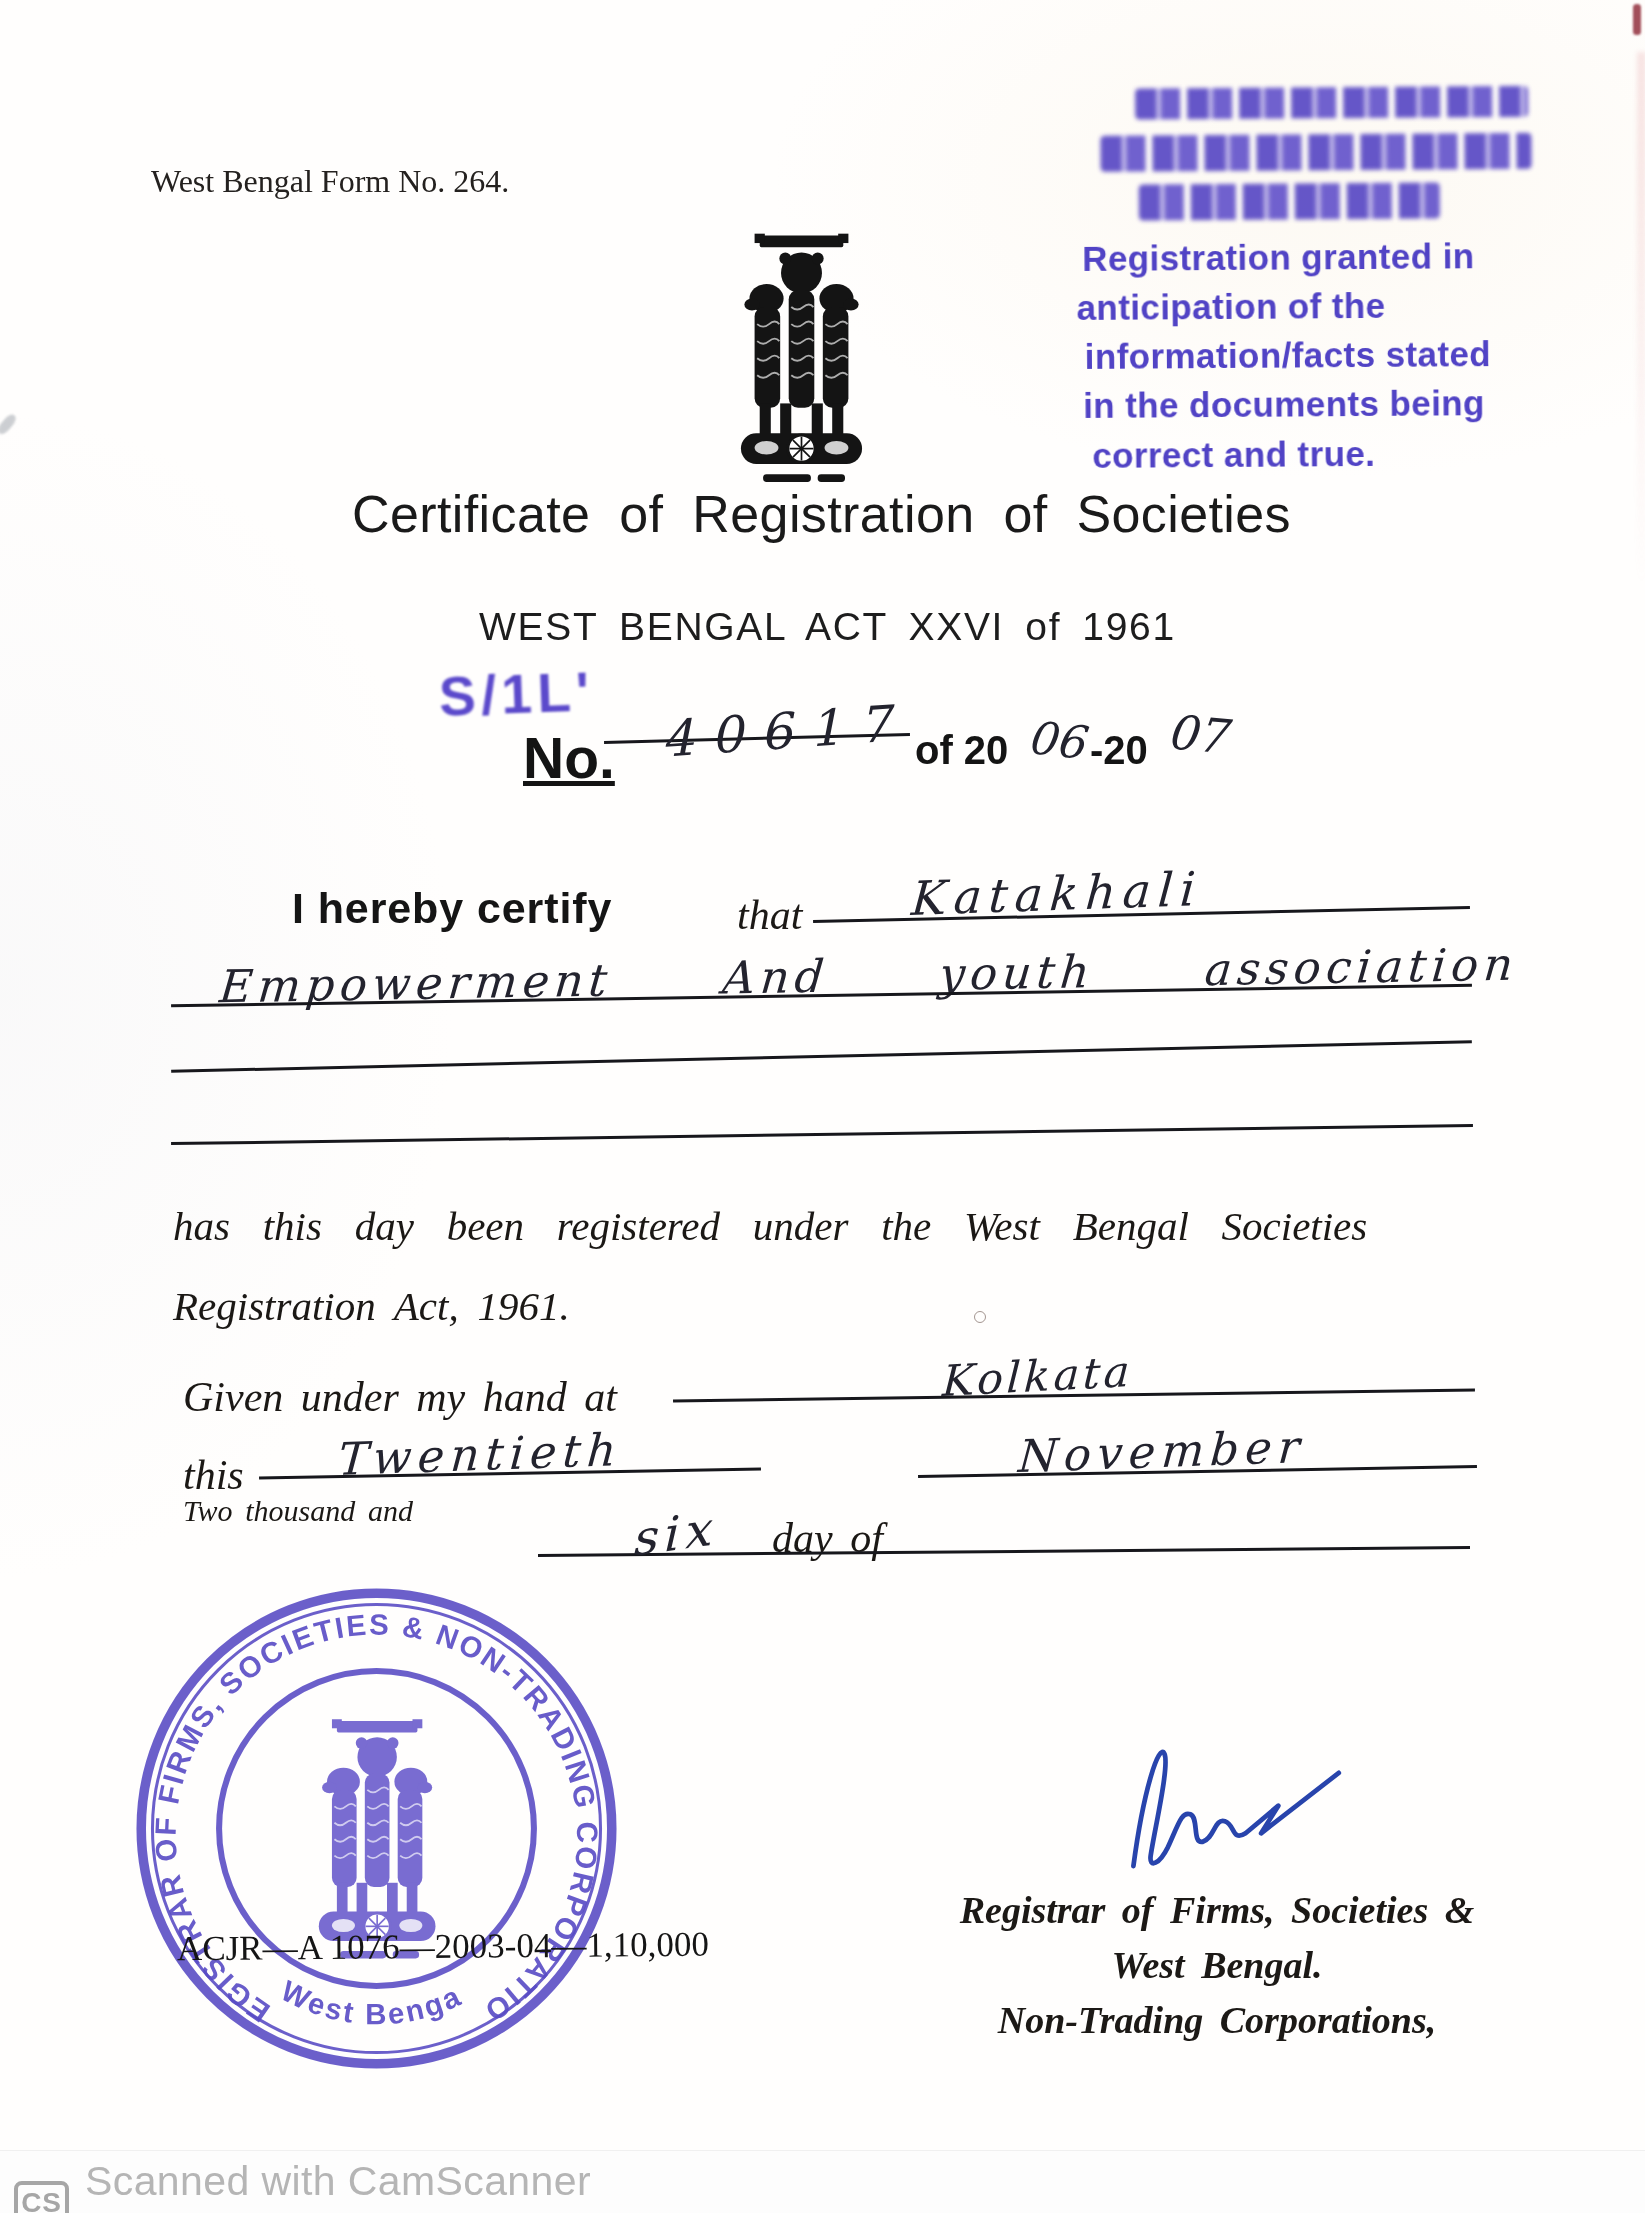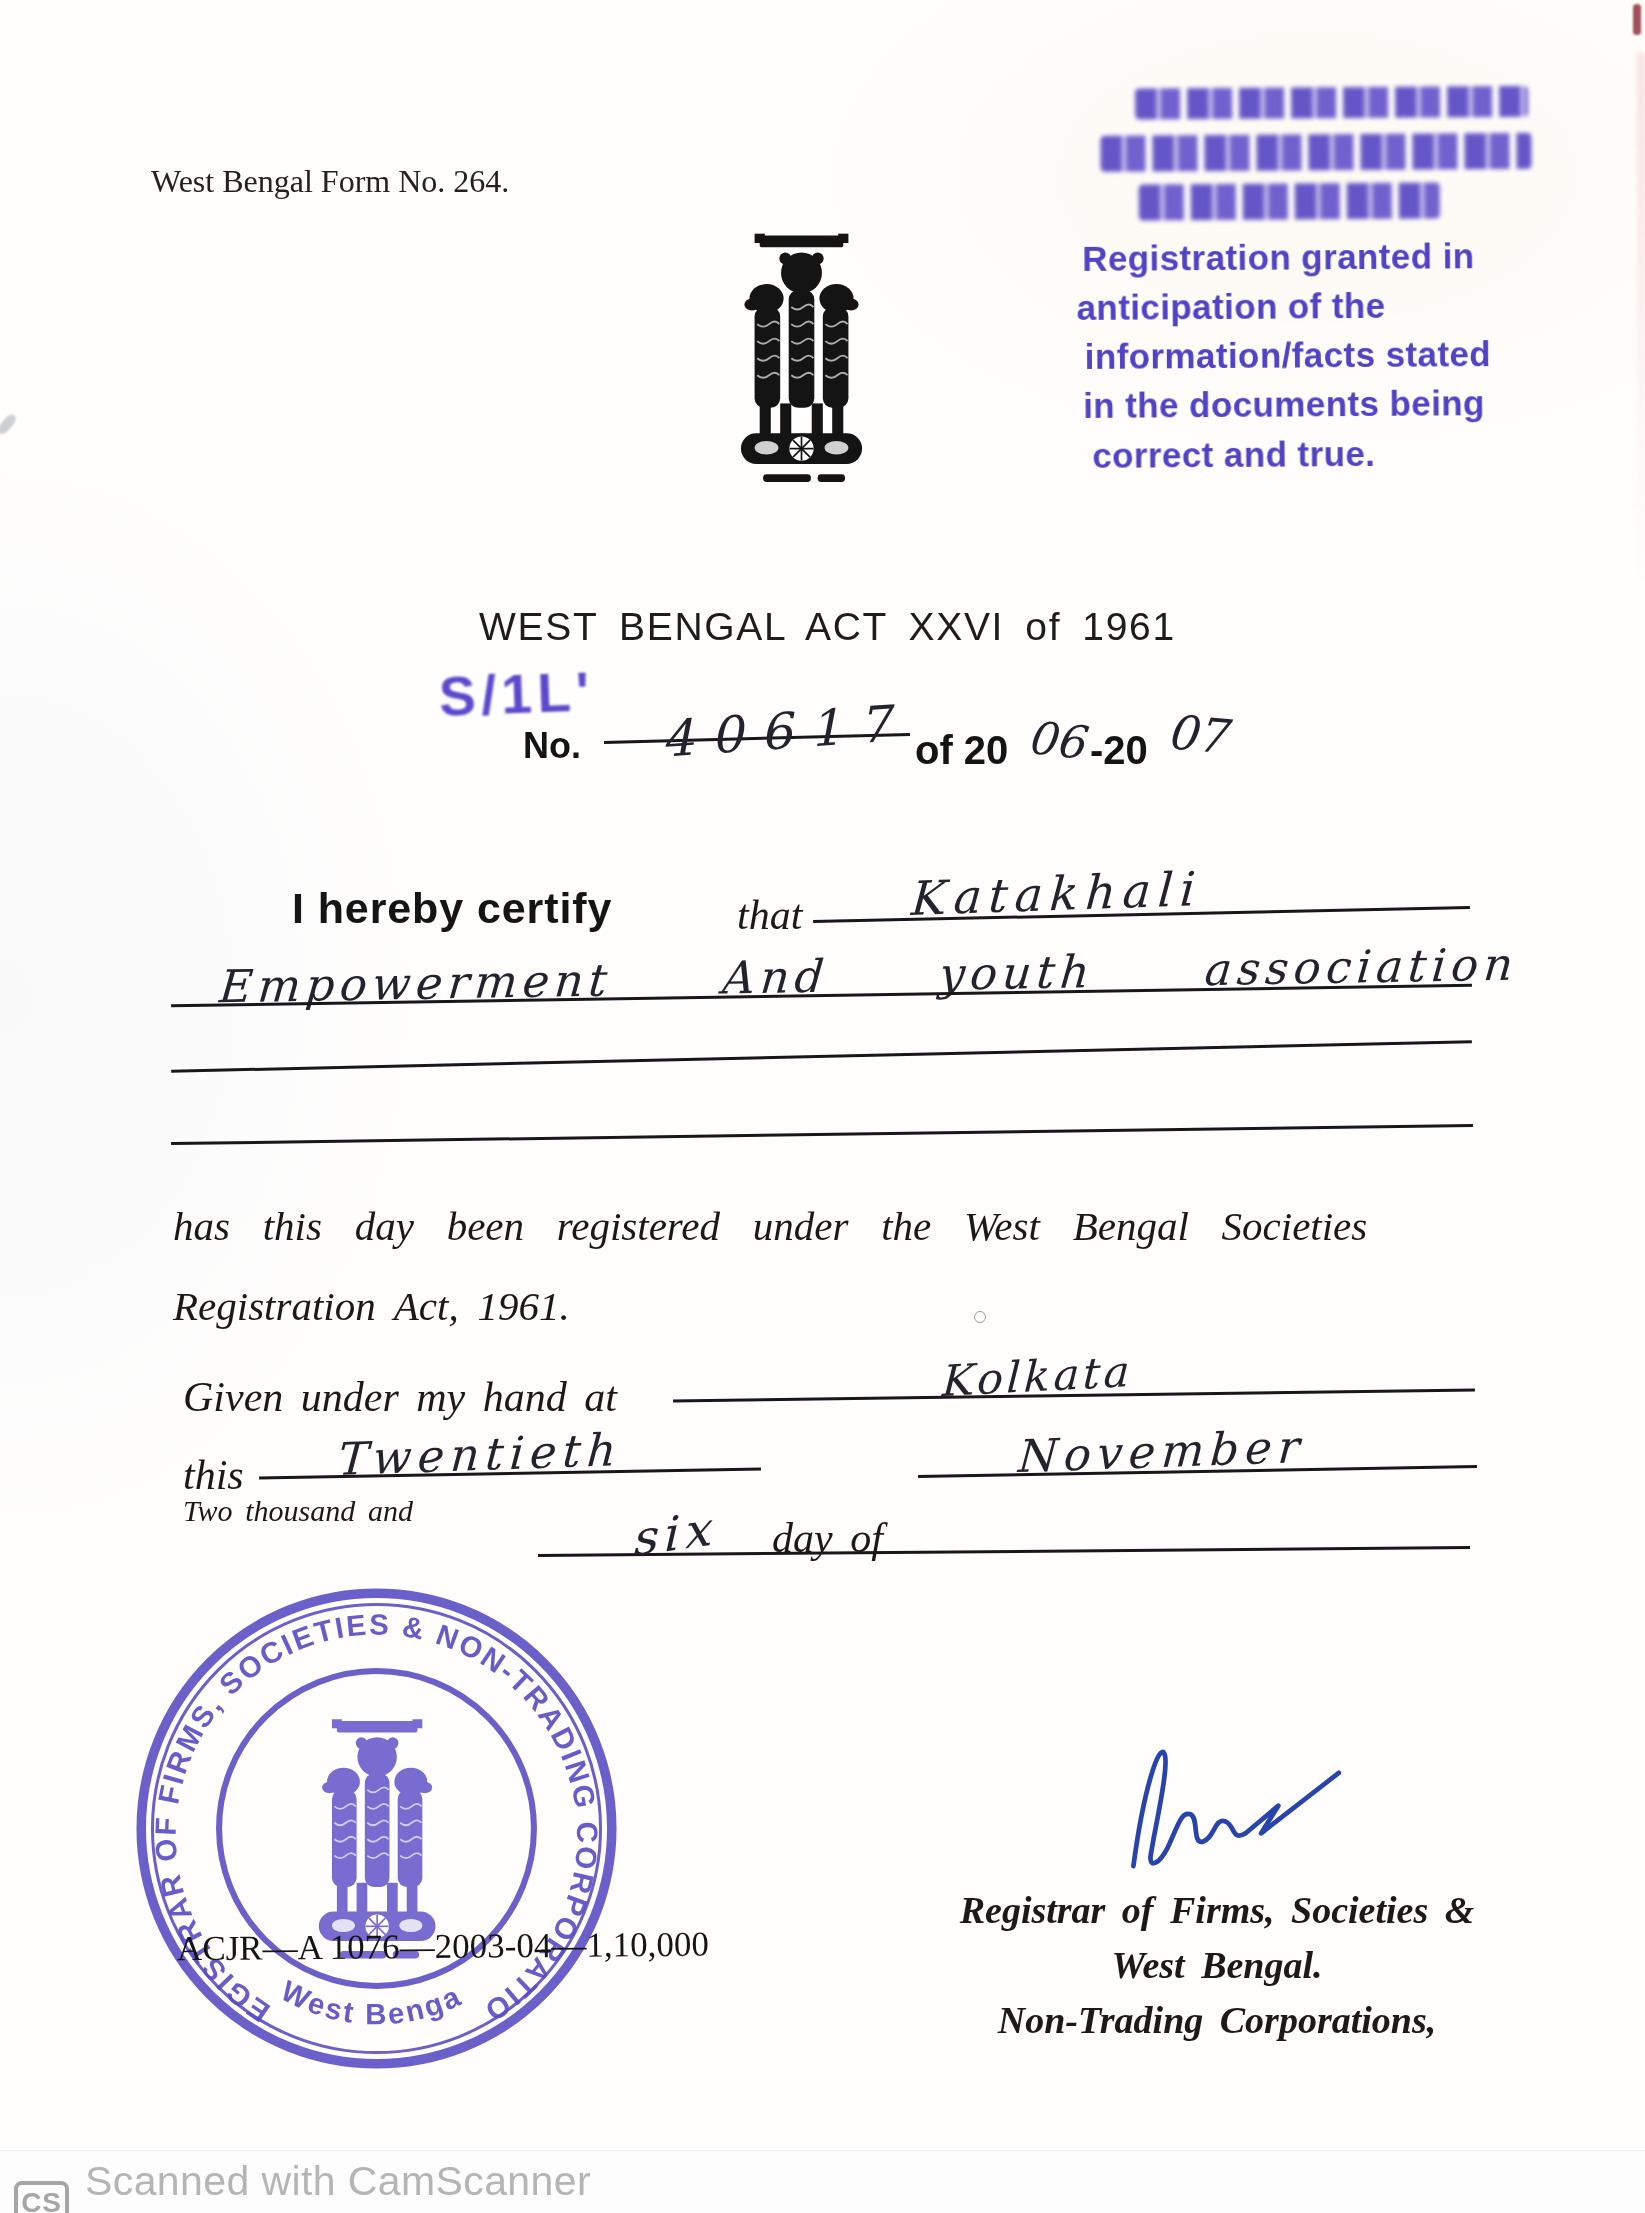--- a/index.html
+++ b/index.html
@@ -99,28 +99,30 @@
     <div class="appline" style="left:0px;top:206px;">anticipation of the</div>
     <div class="appline" style="left:7.8px;top:255px;">information/facts stated</div>
     <div class="appline" style="left:6px;top:304px;">in the documents being</div>
     <div class="appline" style="left:14.7px;top:354px;">correct and true.</div>
   </div>
 
   <svg class="abs" style="left:729px;top:227px;color:#141414;" width="145" height="259" viewBox="0 0 170 300">
     <use href="#lioncap"></use>
   </svg>
 
+  <div class="abs sans" style="left:251px;top:484px;width:1141px;text-align:center;font-size:52px;color:#1a1a1a;
+              word-spacing:14px;letter-spacing:0.4px;">Certificate of Registration of Societies</div>
 
   <div class="abs sans" style="left:257px;top:605px;width:1141px;text-align:center;font-size:39px;color:#1d1d1d;
               word-spacing:8.6px;letter-spacing:1.7px;">WEST BENGAL ACT XXVI of 1961</div>
 
   <div class="abs sans" style="left:439px;top:662px;font-size:55px;font-weight:bold;color:#5b49cb;letter-spacing:5.2px;
               filter:blur(0.9px);transform:rotate(-2deg);">S/1L'</div>
 
-  <div class="abs sans" style="left:523px;top:725px;font-size:36px;font-weight:bold;color:#141414;">No.</div>
+  <div class="abs sans" style="left:523px;top:725px;font-size:57px;font-weight:bold;color:#141414;text-decoration:underline;">No.</div>
   <div class="uline" style="left:604px;top:737px;width:306px;transform:rotate(-1.5deg);"></div>
   <div class="abs hand hw" style="left:666px;top:702px;font-size:50px;letter-spacing:17.3px;transform:skewX(-4deg) rotate(-4deg);">40617</div>
   <div class="abs sans" style="left:915px;top:728px;font-size:40px;font-weight:bold;color:#141414;">of 20</div>
   <div class="abs hand hw" style="left:1031px;top:714px;font-size:45px;transform:skewX(-4deg) rotate(6deg);">06</div>
   <div class="abs sans" style="left:1090px;top:728px;font-size:40px;font-weight:bold;color:#141414;">-20</div>
   <div class="abs hand hw" style="left:1171px;top:707px;font-size:47px;transform:skewX(-4deg) rotate(5deg);">07</div>
 
   <div class="abs sans" style="left:292px;top:884px;font-size:43px;font-weight:bold;color:#151515;letter-spacing:0.9px;">I hereby certify</div>
   <div class="abs serif ital" style="left:737px;top:891px;font-size:42px;color:#1c1916;">that</div>
   <div class="uline" style="left:813px;top:913px;width:657px;transform:rotate(-1.2deg);"></div>

